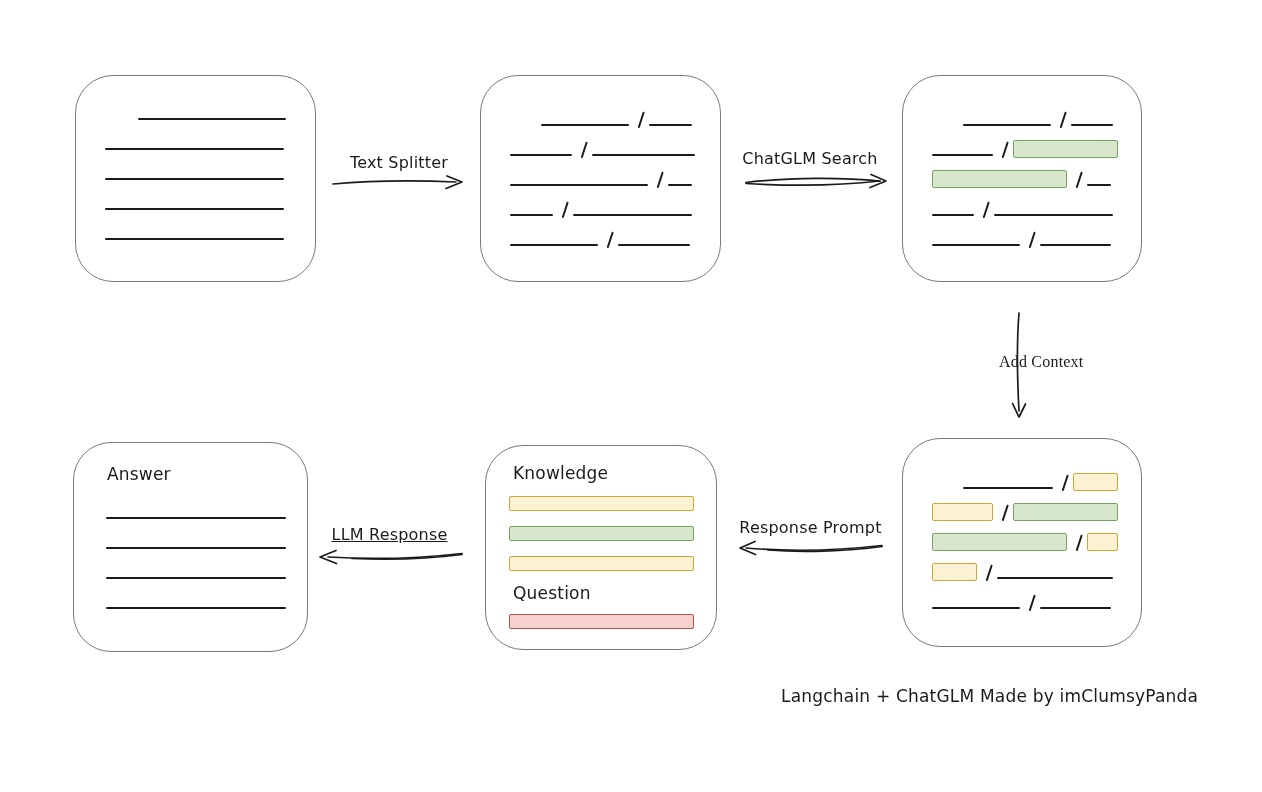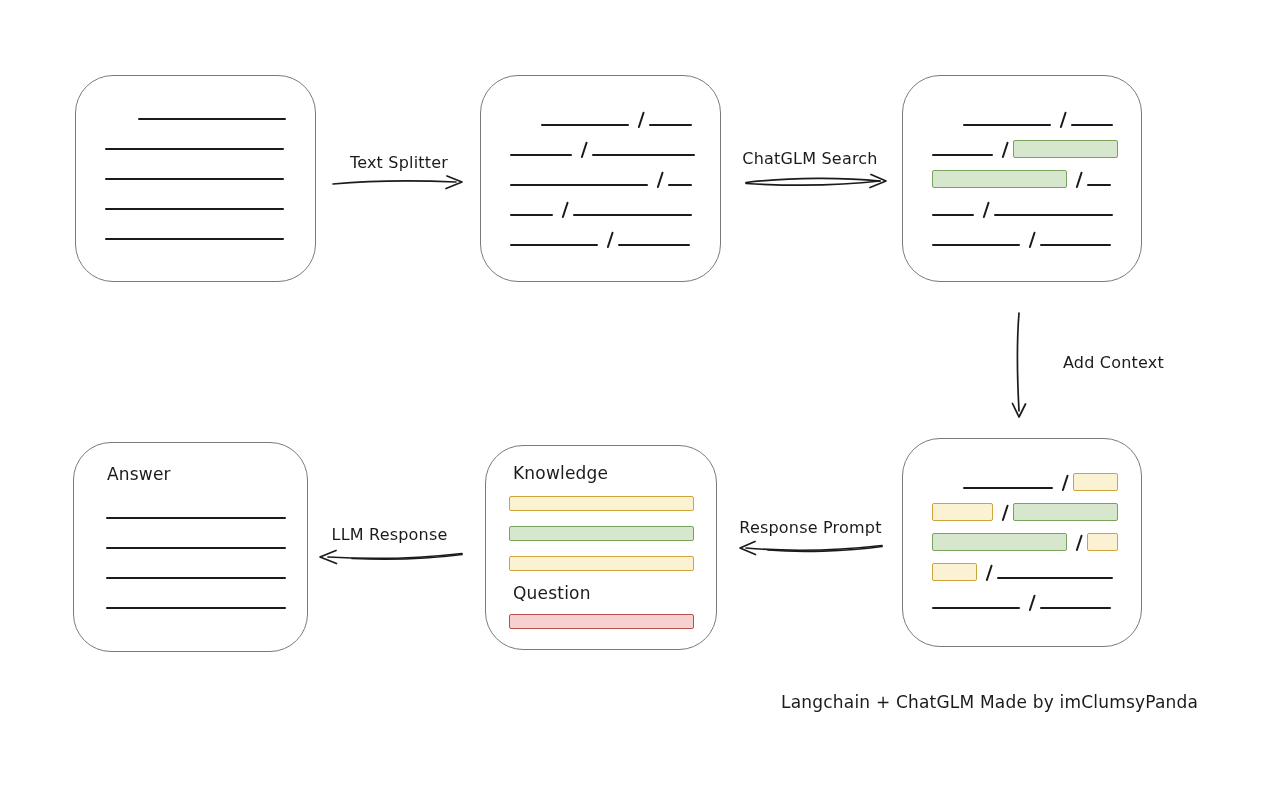--- a/index.html
+++ b/index.html
@@ -195,19 +195,19 @@
     <div class="answer-lines" style="left:32px; top:74px;">
         <div class="answer-line"></div>
         <div class="answer-line"></div>
         <div class="answer-line"></div>
         <div class="answer-line"></div>
       </div>
   </div>
 
   <div class="arrow-label center" style="left:335px; top:153px; width:128px;">Text Splitter</div>
   <div class="arrow-label center" style="left:740px; top:149px; width:140px;">ChatGLM Search</div>
-  <div class="arrow-label" style="left:1063px; top:353px;">Add Context</div>
+  <div class="arrow-label" style="left:999px; top:353px;font-family:Liberation Serif, serif;">Add Context</div>
   <div class="arrow-label center" style="left:733px; top:518px; width:155px;">Response Prompt</div>
-  <div class="arrow-label center" style="left:322px; top:525px; width:135px;">LLM Response</div>
-
-  <div class="caption" style="left:781px; top:686px;margin-top:6px;">Langchain + ChatGLM Made by imClumsyPanda</div>
+  <div class="arrow-label center" style="left:322px; top:525px; width:135px;text-decoration:underline;">LLM Response</div>
+
+  <div class="caption" style="left:781px; top:686px;">Langchain + ChatGLM Made by imClumsyPanda</div>
 
 </div>
 
 </body></html>

